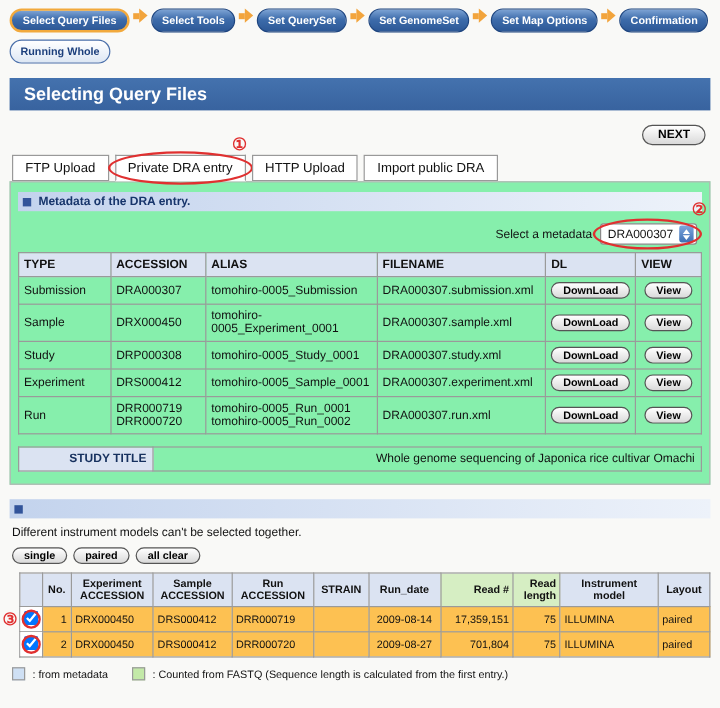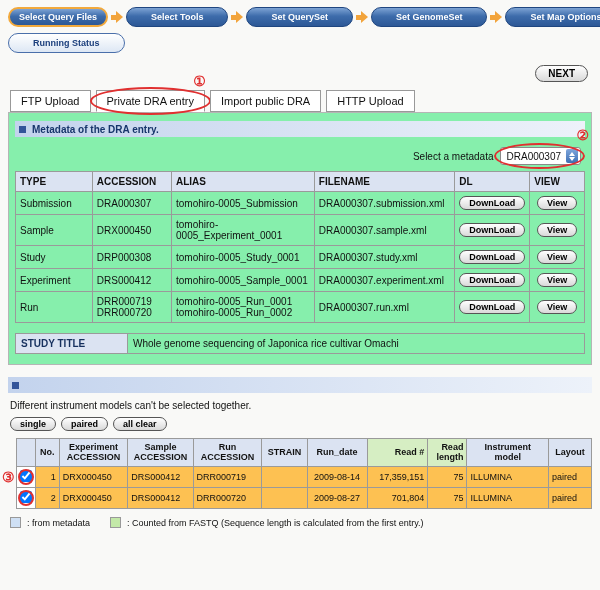--- a/index.html
+++ b/index.html
@@ -7,25 +7,25 @@
   body {
     font-family: "Liberation Sans", sans-serif;
     background: #f9f9f7;
     position: relative;
     overflow: hidden;
     color: #111;
   }
   .page { position: relative; width: 600px; height: 590px; padding: 7px 8px 0 8px; }
 
   
-  .wizard { display:flex; align-items:center; flex-wrap:nowrap; }
+  .wizard { display:flex; align-items:flex-start; flex-wrap:nowrap; }
   .wizard2 { margin-top: 6px; }
   .pill {
     display:inline-block; color:#fff; font-size:9px; font-weight:bold;
-    padding:4px 24px; border-radius:10px; white-space:nowrap;
+    padding:4px 8px; border-radius:10px; white-space:nowrap;
     background: linear-gradient(#7da3d4, #3d6cab 45%, #2d5896);
     border:1px solid #1f4680; cursor:pointer;
   }
   .pill.active { border:2px solid #f2a93c; padding:3px 9px; }
   .pill.alt {
     background: linear-gradient(#ffffff, #dde7f4);
     color:#1c3f7c; border:1px solid #4a6faa;
   }
   .arrow { display:inline-flex; align-items:center; margin:0 3px; }
   .arrow .bar { width:5px; height:5px; background:#f2a43c; }
@@ -78,21 +78,21 @@
 
   table { border-collapse: collapse; }
   .meta-table { width:100%; margin-top:2px; font-size:10px; }
   .meta-table th, .meta-table td { border:1px solid #9a9a9a; padding:4px 4px; text-align:left; vertical-align:middle; }
   .meta-table th { background:#dbe3f2; font-size:10px; }
   .meta-table .c-type{width:81px}.meta-table .c-acc{width:82px}.meta-table .c-alias{width:150px}
   .meta-table .c-file{width:142px}.meta-table .c-dl{width:74px}.meta-table .c-view{width:56px}
   .meta-table td.center { text-align:center; }
 
   .study-table { width:100%; margin-top:10px; font-size:10px; }
-  .study-table th, .study-table td { border:1px solid #9a9a9a; padding:4px 5px; text-align:left; }
+  .study-table th, .study-table td { border:1px solid #9a9a9a; padding:4px 5px; text-align:right; }
   .study-table th { background:#dbe3f2; width:112px; color:#16305e; }
 
   
   .query-section { margin-top:12px; }
   .note { font-size:10px; margin:7px 0 6px 2px; }
   .btn-row { display:flex; gap:5px; margin:0 0 7px 2px; }
 
   .query-table { margin-left:8px; font-size:9px; }
   .query-table th, .query-table td { border:1px solid #9a9a9a; padding:3px 3px; vertical-align:middle; }
   .query-table th { background:#dbe3f2; text-align:center; font-size:9px; line-height:1.15; }
@@ -156,37 +156,38 @@
         <span class="tri"></span>
       </span>
     <span class="pill">Set Map Options</span>
     <span class="arrow">
         <span class="bar"></span>
         <span class="tri"></span>
       </span>
     <span class="pill">Confirmation</span>
   </div>
   <div class="wizard wizard2">
-    <span class="pill alt">Running Status</span>
-  </div>
-
+    <span class="pill alt">Running Whole</span>
+  </div>
+
+  <div class="titlebar">Selecting Query Files</div>
 
   <div class="next-row">
     <button class="pbtn">NEXT</button>
   </div>
 
   <div class="tabs">
     <span class="tab">FTP Upload</span>
     <span class="tab selected">
       <span>Private DRA entry</span>
       <span class="ann-ellipse"></span>
       <span class="ann-num">①</span>
     </span>
+    <span class="tab">HTTP Upload</span>
     <span class="tab">Import public DRA</span>
-    <span class="tab">HTTP Upload</span>
   </div>
 
   <div class="panel">
     <div class="section-bar">
       <span class="bullet"></span>
       <span>Metadata of the DRA entry.</span>
     </div>
 
     <div class="select-row">
       <span>Select a metadata</span>

